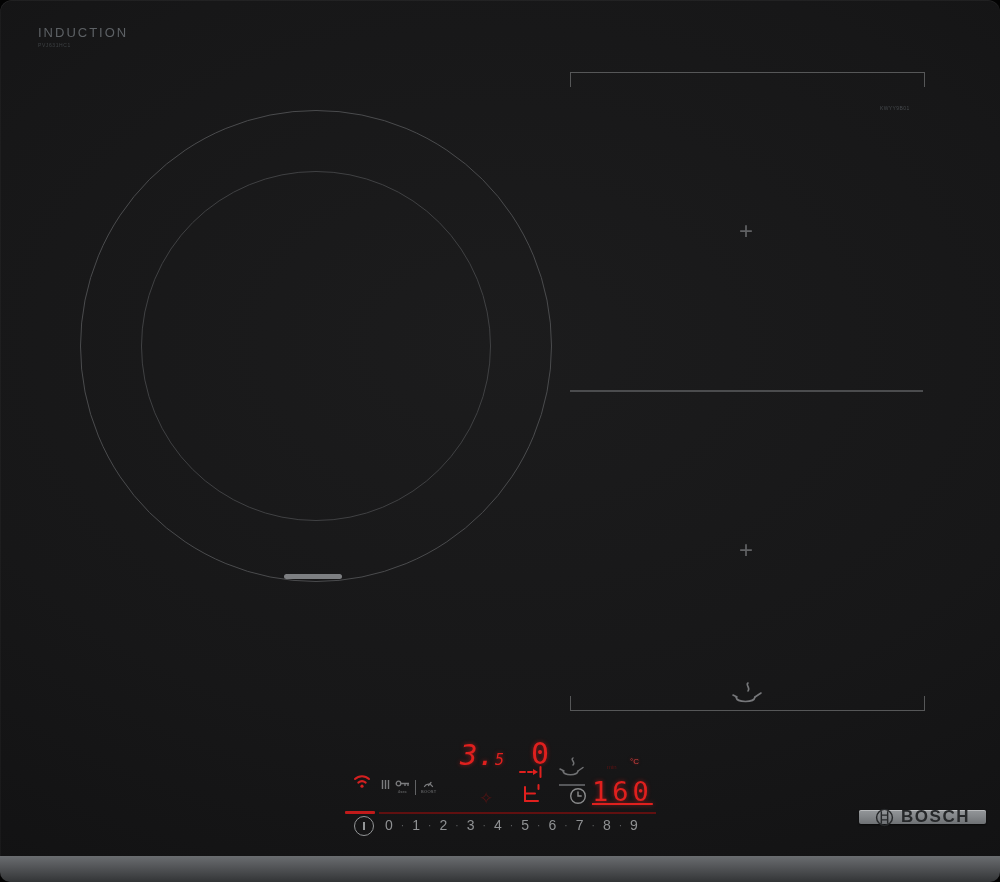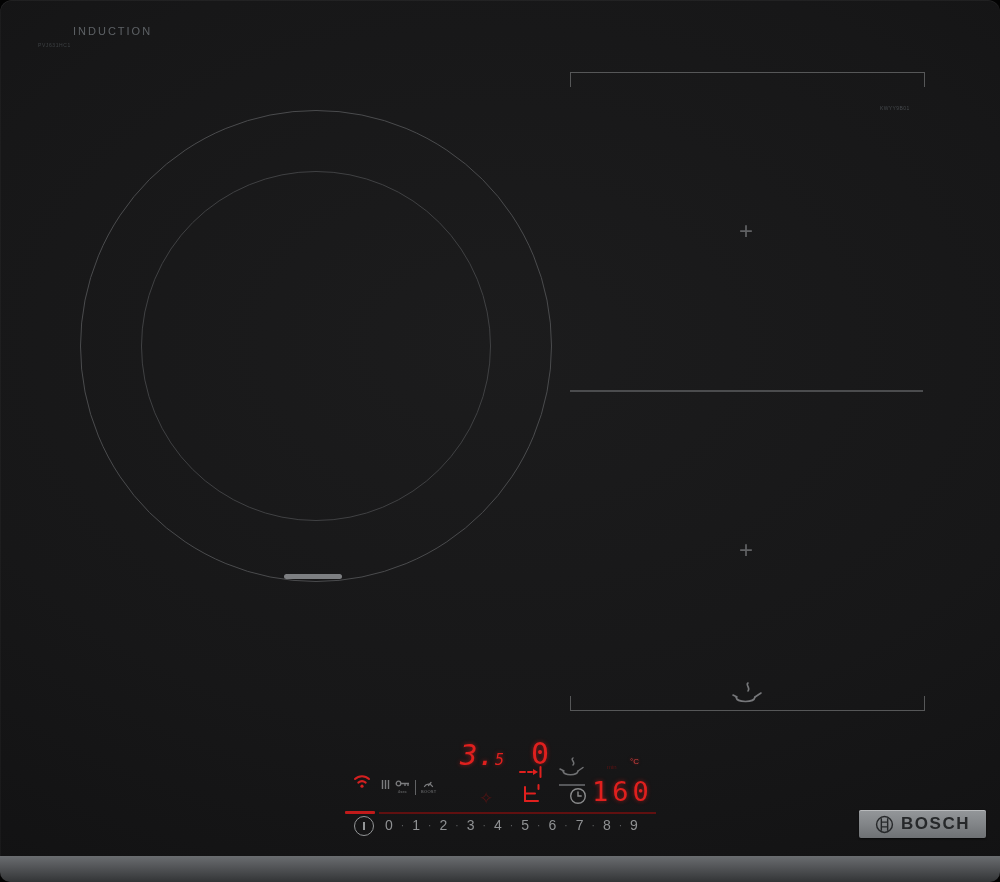--- a/index.html
+++ b/index.html
@@ -7,21 +7,21 @@
          font-family:"Liberation Sans",sans-serif;}
   
   .hob{position:absolute;left:0;top:0;width:1000px;height:858px;
        border-radius:12px 12px 0 0;
        background:radial-gradient(120% 95% at 50% 40%, #1c1c1d 0%, #171718 48%, #121213 78%, #0c0c0d 100%);
        box-shadow:inset 0 1px 0 rgba(255,255,255,.05), inset 1px 0 0 rgba(255,255,255,.03);}
   .edge-strip{position:absolute;left:0;top:856px;width:1000px;height:26px;
        border-radius:0 0 10px 10px;
        background:linear-gradient(#6a6d70 0%, #57595c 35%, #3e4042 80%, #323436 100%);}
   
-  .induction{position:absolute;left:38px;top:25px;font-size:11px;letter-spacing:2px;color:#5d6165;margin-left:35px;}
+  .induction{position:absolute;left:38px;top:25px;font-size:13px;letter-spacing:2px;color:#5d6165;}
   .model{position:absolute;left:38px;top:42px;font-size:5px;letter-spacing:.6px;color:#3d4144;}
   
   .circle{position:absolute;border-radius:50%;}
   .outer-circle{left:80px;top:110px;width:470px;height:470px;border:1px solid #4a4b4d;}
   .inner-circle{left:141px;top:171px;width:348px;height:348px;border:1px solid #404143;}
   .zone-tick{position:absolute;left:284px;top:574px;width:58px;height:5px;background:#7d7f82;border-radius:3px;}
   
   .bracket-top{position:absolute;left:570px;top:72px;width:353px;height:14px;
       border:1.5px solid #565758;border-bottom:none;}
   .zone-divider{position:absolute;left:570px;top:390px;width:353px;height:2px;background:#4b4c4e;}
@@ -31,21 +31,21 @@
   .plus{position:absolute;width:20px;height:20px;color:#606163;font-size:24px;font-weight:300;
         line-height:20px;text-align:center;}
   .plus-1{left:736px;top:221px;} .plus-2{left:736px;top:540px;}
   .pan-zone-icon{position:absolute;left:728px;top:680px;}
   
   .led{color:#e0201e;font-family:"DejaVu Sans Mono",monospace;
        text-shadow:0 0 4px rgba(235,30,30,.55);}
   .seg-left{position:absolute;left:460px;top:738px;font-size:29px;font-style:italic;}
   .seg-left .sub{font-size:15px;}
   .seg-right{position:absolute;left:531px;top:736px;font-size:30px;}
-  .seg-temp{position:absolute;left:592px;top:776px;font-size:27px;letter-spacing:4px;}
+  .seg-temp{position:absolute;left:592px;top:776px;font-size:27px;letter-spacing:4px;text-decoration:underline;}
   .unit-min{position:absolute;left:607px;top:764px;font-size:6px;color:#5e1313;}
   .unit-c{position:absolute;left:630px;top:757px;font-size:8px;color:#d24040;text-shadow:0 0 3px rgba(220,40,40,.5);}
   .wifi{position:absolute;left:352px;top:773px;}
   .redbar-short{position:absolute;left:345px;top:811px;width:30px;height:3px;background:#c01a1a;border-radius:1px;}
   .redline-long{position:absolute;left:379px;top:812px;width:277px;height:2px;background:#601010;}
   .func-icons{position:absolute;left:381px;top:779px;display:flex;align-items:flex-start;gap:5px;color:#7b7c7e;}
   .func-col{display:flex;flex-direction:column;align-items:center;gap:1px;}
   .func-label{font-size:4px;letter-spacing:.3px;color:#77787a;}
   .func-divider{width:1px;height:15px;background:#626365;margin-top:1px;}
   .sparkle{position:absolute;left:479px;top:788px;font-size:17px;color:#521414;}
@@ -53,21 +53,21 @@
   .pan-panel-icon{position:absolute;left:556px;top:756px;}
   .pan-underline{position:absolute;left:559px;top:784px;width:26px;height:2px;background:#56575a;}
   .clock{position:absolute;left:569px;top:787px;}
   .power-btn{position:absolute;left:354px;top:816px;width:18px;height:18px;border:1.5px solid #939597;
       border-radius:50%;display:flex;align-items:center;justify-content:center;}
   .power-btn::after{content:"";width:2px;height:8px;background:#939597;}
   .num-row{position:absolute;left:385px;top:817px;width:253px;display:flex;
       justify-content:space-between;align-items:center;color:#8f9193;font-size:14px;}
   .num-row .dot{color:#636466;font-size:10px;}
   
-  .bosch-plate{position:absolute;left:859px;top:810px;width:127px;height:28px;border-radius:2px;
+  .bosch-plate{position:absolute;left:859px;top:810px;width:127px;height:14px;border-radius:2px;
       background:linear-gradient(#94979a 0%, #84878a 45%, #6e7174 100%);
       box-shadow:inset 0 1px 0 rgba(255,255,255,.35), 0 1px 2px rgba(0,0,0,.6);
       display:flex;align-items:center;justify-content:center;gap:7px;}
   .bosch-text{font-size:17px;font-weight:bold;letter-spacing:1.5px;color:#26282a;}
   svg{display:block;}
 </style>
 </head>
 <body>
 
 <div class="stage">

